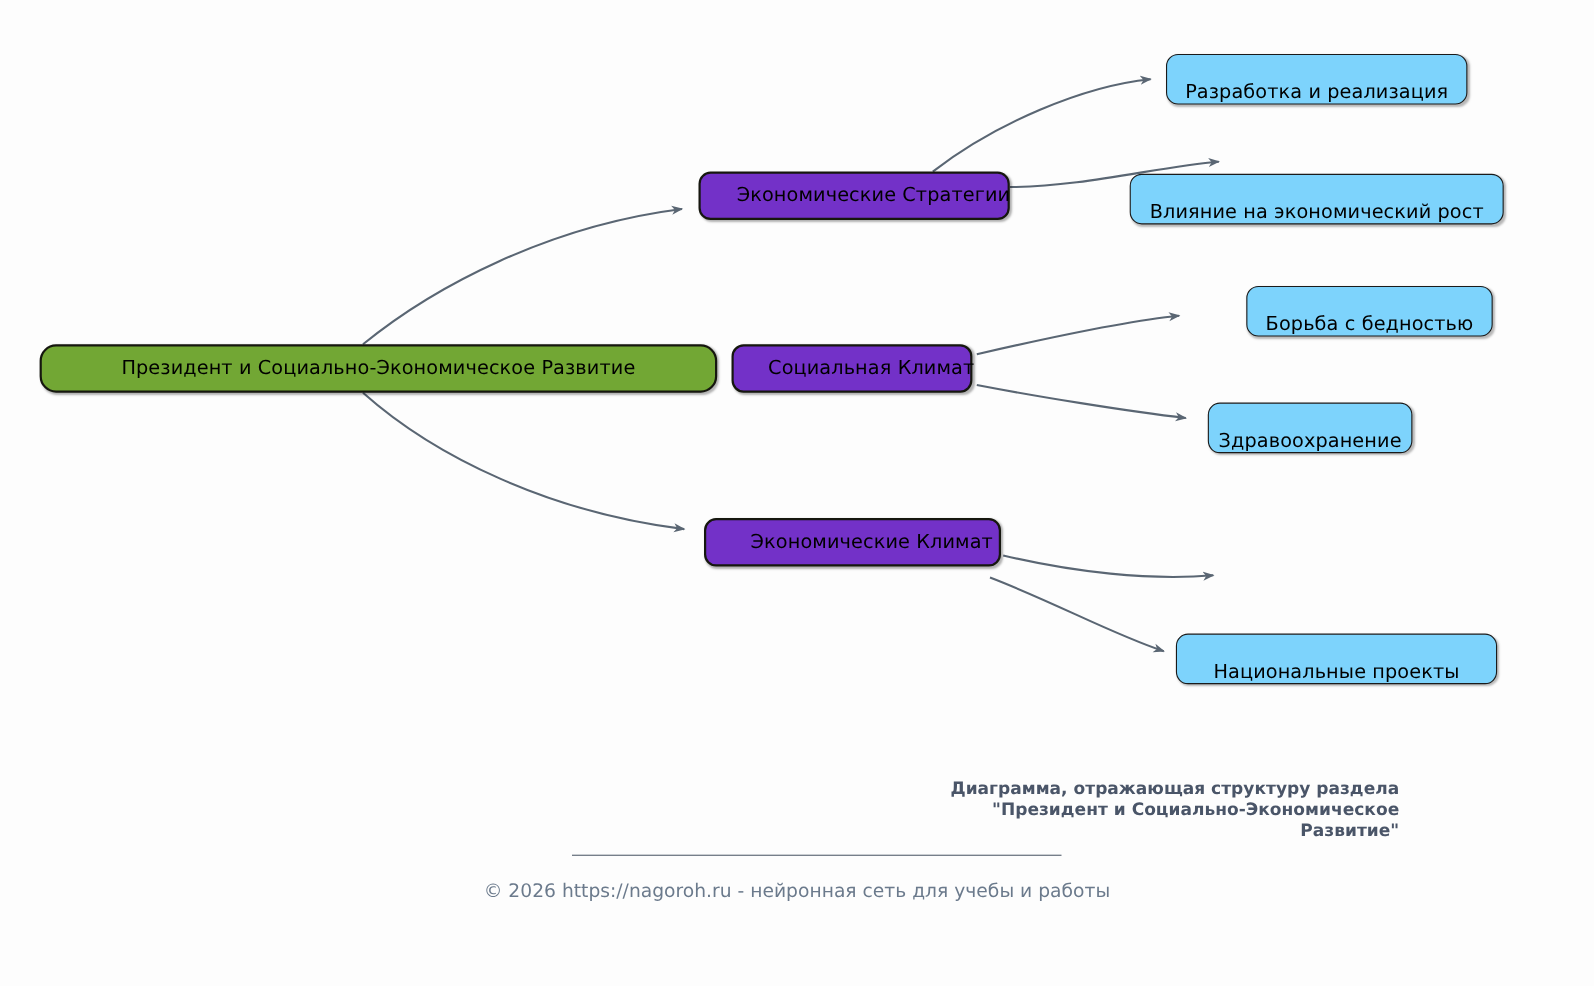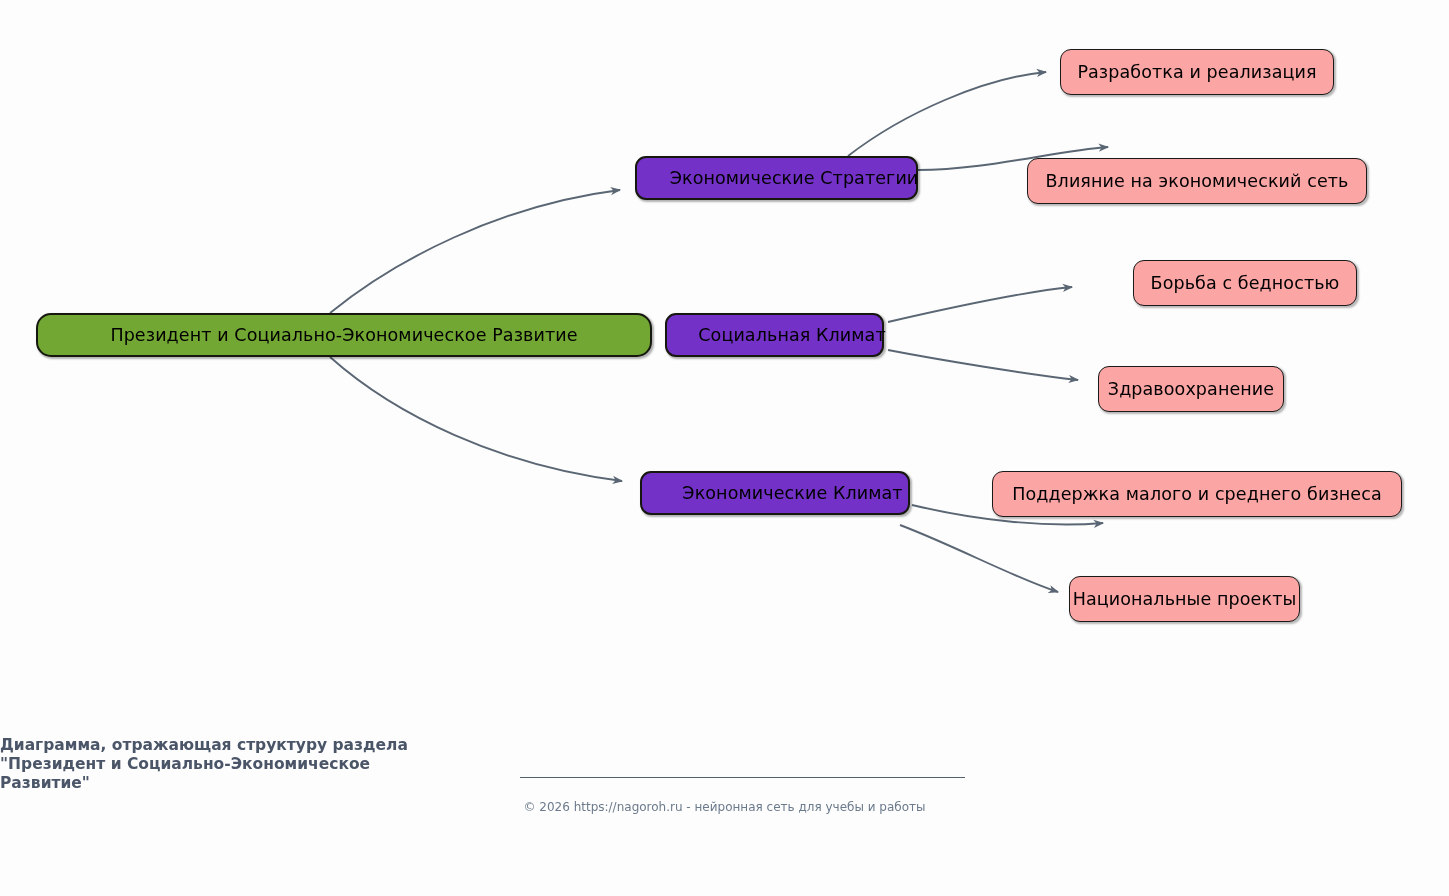--- a/index.html
+++ b/index.html
@@ -44,52 +44,52 @@
     border: 2px solid #16170f;
     box-shadow: 1.5px 1.5px 2px rgba(0,0,0,0.30);
   }
   .node-branch {
     background: #7331c8;
     border: 2px solid #16170f;
     box-shadow: 1.5px 1.5px 2px rgba(0,0,0,0.30);
     padding-left: 35px;
   }
   .node-leaf {
-    background: #fca5a5;
+    background: #7dd3fc;
     border: 1.7px solid #1a1a1a;
     box-shadow: 1.5px 1.5px 2px rgba(0,0,0,0.28);
+    align-items: flex-end;
   }
   .caption {
     position: absolute;
     left: 0;
     width: 1272px;
-    text-align: left;
+    text-align: right;
     font-family: "DejaVu Sans", sans-serif;
     font-weight: bold;
     font-size: 15.5px;
     line-height: 19px;
     color: #4a5568;
-    margin-top: 28px;
   }
   #caption-block { top: 708px; }
   .footer-divider {
     position: absolute;
     left: 520px;
     top: 777px;
     width: 445px;
     height: 1px;
     background: #55606e;
   }
   #footer-text {
     position: absolute;
     left: 0;
     top: 800px;
     width: 1449px;
     text-align: center;
-    font-size: 12px;
+    font-size: 17px;
     color: #6b7a8c;
     font-family: "DejaVu Sans", sans-serif;
   }
 </style>
 </head>
 <body>
 
 <div id="diagram-canvas">
 
   <svg id="edge-layer" viewBox="0 0 1449 896">
@@ -129,36 +129,33 @@
 
   <div class="node node-branch" style="left:640px; top:471px; width:270px; height:44px;">
     <span>Экономические Климат</span>
   </div>
 
   <div class="node node-leaf" style="left:1060px; top:49px; width:274px; height:46px;">
     <span>Разработка и реализация</span>
   </div>
 
   <div class="node node-leaf" style="left:1027px; top:158px; width:340px; height:46px;">
-    <span>Влияние на экономический сеть</span>
+    <span>Влияние на экономический рост</span>
   </div>
 
   <div class="node node-leaf" style="left:1085px; top:260px; width:224px; height:46px;margin-left:48px;">
     <span>Борьба с бедностью</span>
   </div>
 
   <div class="node node-leaf" style="left:1098px; top:366px; width:186px; height:46px;">
     <span>Здравоохранение</span>
   </div>
 
-  <div class="node node-leaf" style="left:992px; top:471px; width:410px; height:46px;">
-    <span>Поддержка малого и среднего бизнеса</span>
-  </div>
 
-  <div class="node node-leaf" style="left:1069px; top:576px; width:231px; height:46px;">
+  <div class="node node-leaf" style="left:1069px; top:576px; width:292px; height:46px;">
     <span>Национальные проекты</span>
   </div>
 
   <div id="caption-block" class="caption">
     <div>Диаграмма, отражающая структуру раздела</div>
     <div>"Президент и Социально-Экономическое</div>
     <div>Развитие"</div>
   </div>
 
   <div class="footer-divider"></div>

